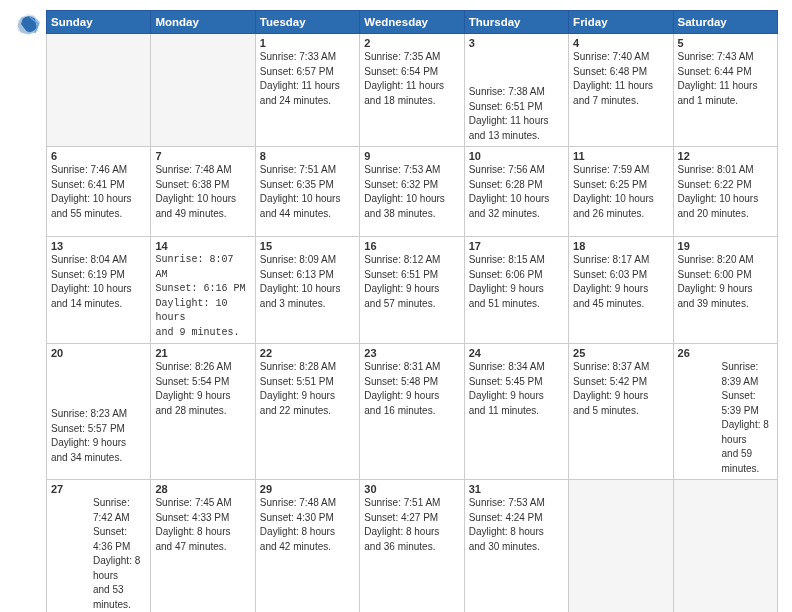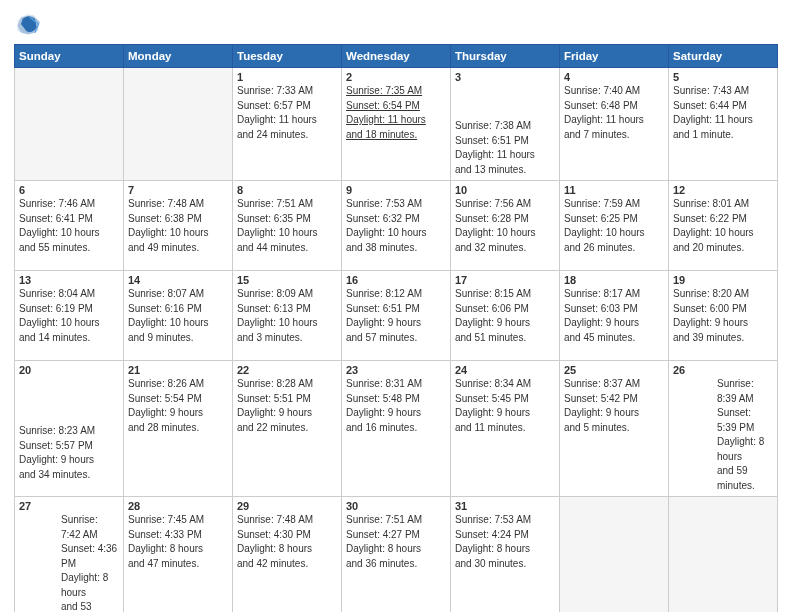--- a/index.html
+++ b/index.html
@@ -8,21 +8,21 @@
       height: 612px;
       font-family: Arial, sans-serif;
       background: #fff;
       overflow: hidden;
     }
     .page {
       width: 792px;
       height: 612px;
       padding: 10px 14px 10px 14px;
       display: flex;
-      flex-direction: column;
+      flex-direction: row;
     }
     .header {
       display: flex;
       justify-content: space-between;
       align-items: flex-start;
       margin-bottom: 6px;
     }
     .logo {
       display: flex;
       align-items: center;
@@ -149,21 +149,21 @@
           <td class="empty"></td>
           <td>
             <span class="day-num">1</span>
             <div class="day-detail" style="white-space: pre-line;">Sunrise: 7:33 AM
 Sunset: 6:57 PM
 Daylight: 11 hours
 and 24 minutes.</div>
           </td>
           <td>
             <span class="day-num">2</span>
-            <div class="day-detail" style="white-space: pre-line; text-decoration: underline;">Sunrise: 7:35 AM
+            <div class="day-detail" style="white-space: pre-line;">Sunrise: 7:35 AM
 Sunset: 6:54 PM
 Daylight: 11 hours
 and 18 minutes.</div>
           </td>
           <td>
             <span class="day-num">3</span>
             <div class="day-detail" style="white-space: pre-line; margin-top: 36px;">Sunrise: 7:38 AM
 Sunset: 6:51 PM
 Daylight: 11 hours
 and 13 minutes.</div>
@@ -237,21 +237,21 @@
         <tr>
           <td>
             <span class="day-num">13</span>
             <div class="day-detail" style="white-space: pre-line;">Sunrise: 8:04 AM
 Sunset: 6:19 PM
 Daylight: 10 hours
 and 14 minutes.</div>
           </td>
           <td>
             <span class="day-num">14</span>
-            <div class="day-detail" style="white-space: pre-line;">Sunrise: 8:07 AM
+            <div class="day-detail" style="white-space: pre-line; font-family: Liberation Mono, monospace;">Sunrise: 8:07 AM
 Sunset: 6:16 PM
 Daylight: 10 hours
 and 9 minutes.</div>
           </td>
           <td>
             <span class="day-num">15</span>
             <div class="day-detail" style="white-space: pre-line;">Sunrise: 8:09 AM
 Sunset: 6:13 PM
 Daylight: 10 hours
 and 3 minutes.</div>

